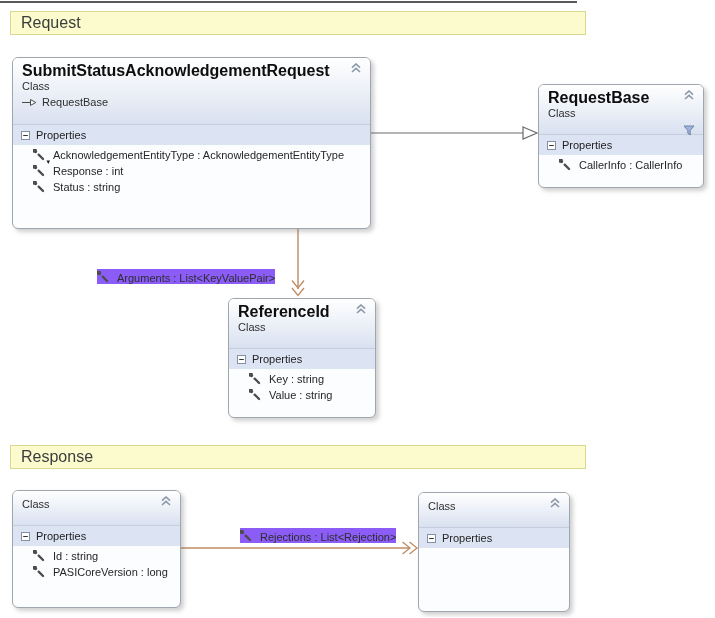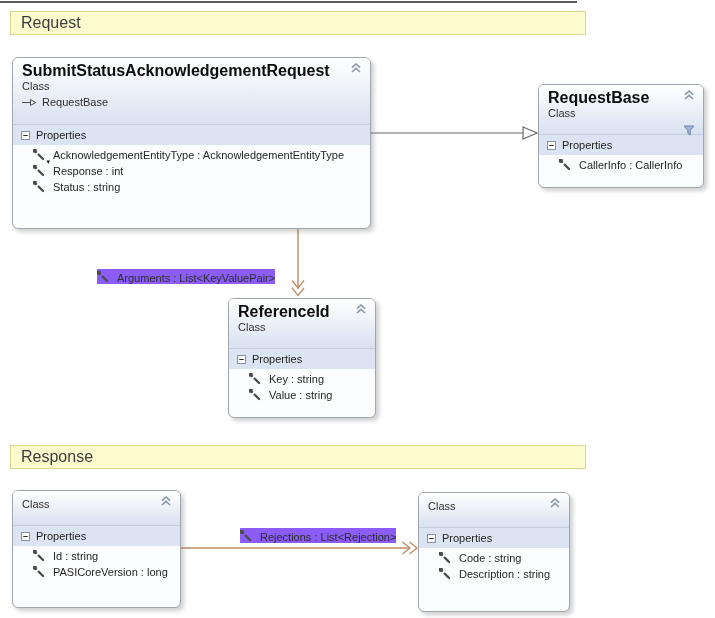--- a/index.html
+++ b/index.html
@@ -250,29 +250,15 @@
       <svg class="collapse-chevron">
           <use href="#i-chevrons-up"></use>
         </svg>
     </div>
     <div class="compartment-header">
       <svg class="icon" width="9" height="9">
           <use href="#i-minus-box"></use>
         </svg>
       <span>Properties</span>
     </div>
-    <div class="members">
-      <div class="member-row">
-        <svg class="icon" width="13" height="13">
-            <use href="#i-wrench"></use>
-          </svg>
-        <span>Code : string</span>
-      </div>
-      <div class="member-row">
-        <svg class="icon" width="13" height="13">
-            <use href="#i-wrench"></use>
-          </svg>
-        <span>Description : string</span>
-      </div>
-    </div>
   </div>
 
 </div>
 
 </body></html>

